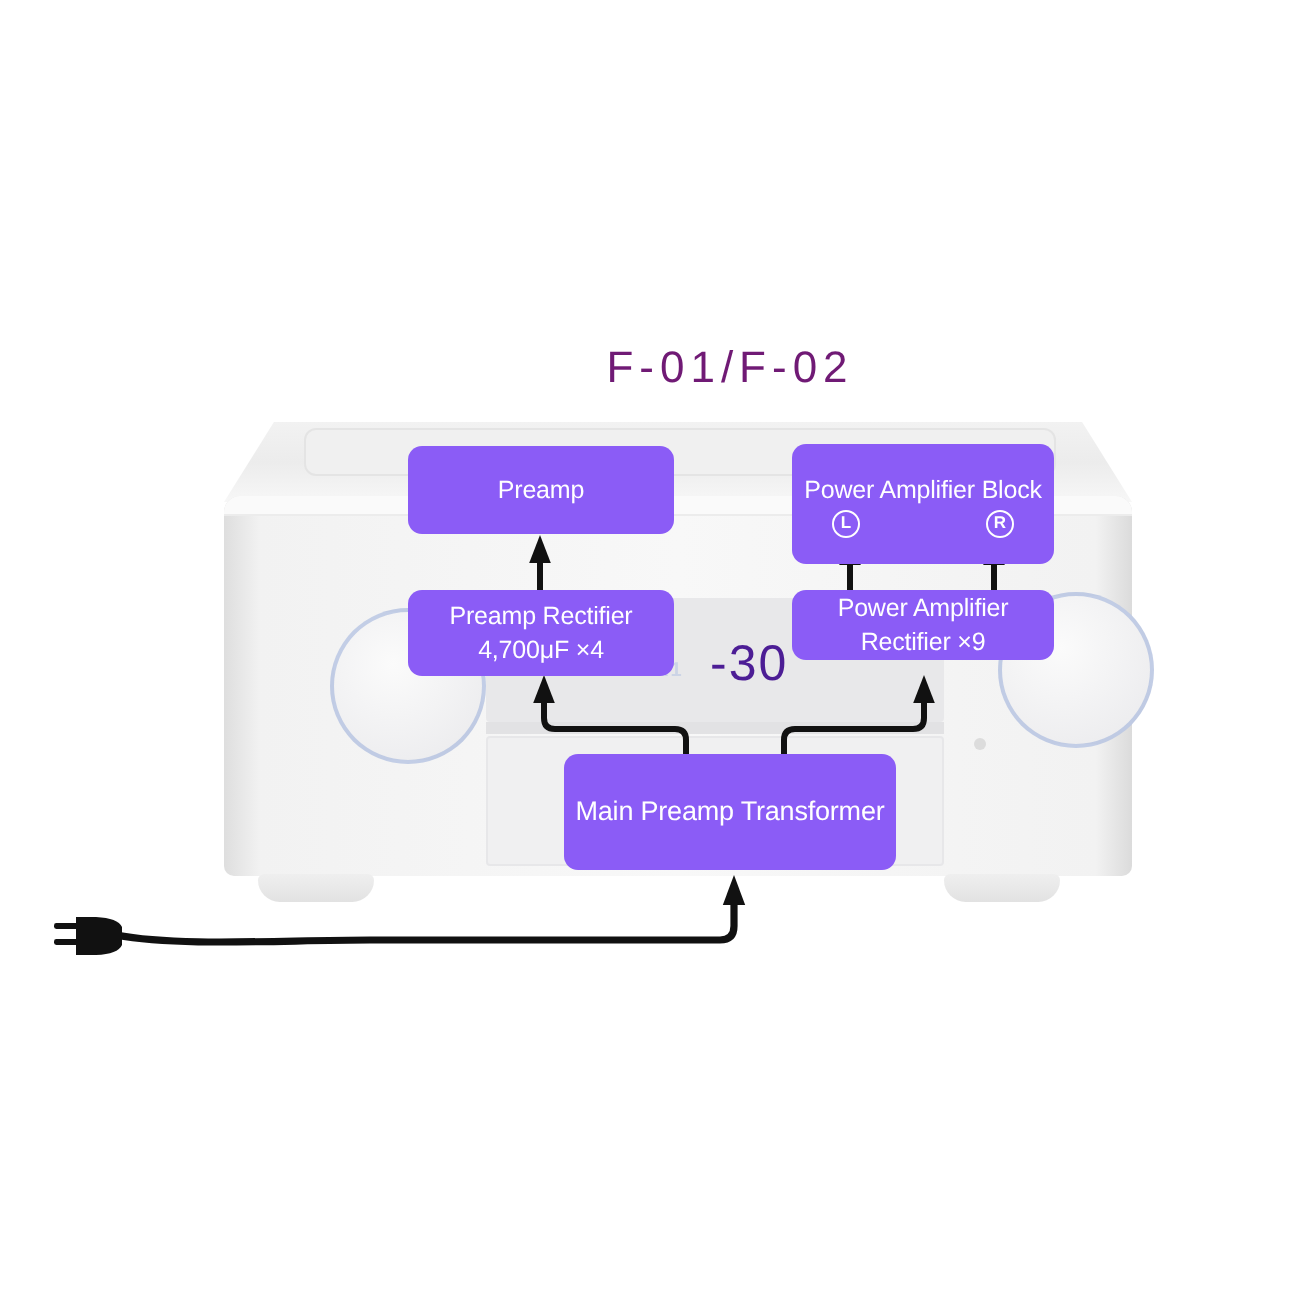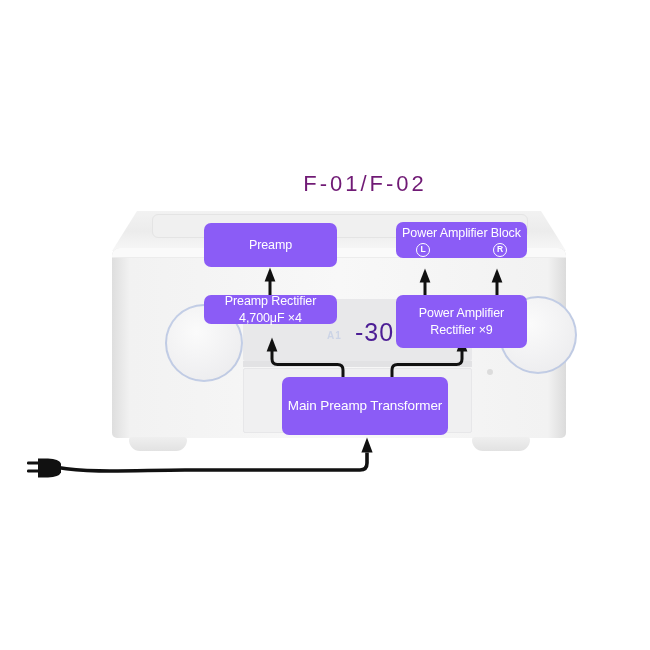--- a/index.html
+++ b/index.html
@@ -39,23 +39,23 @@
   
   .title{position:absolute;left:365px;top:171px;transform:translateX(-50%);
       font-size:22px;font-weight:500;letter-spacing:3px;color:#701a75;z-index:6;white-space:nowrap;}
   
   .wires{position:absolute;left:0;top:0;z-index:4;}
   
   .bx{position:absolute;z-index:5;background:#8b5cf6;color:#fff;border-radius:7px;
       display:flex;flex-direction:column;align-items:center;justify-content:center;
       font-size:12.5px;line-height:1.34;text-align:center;letter-spacing:-0.1px;}
   .bx-preamp{left:204px;top:223px;width:133px;height:44px;}
-  .bx-pablock{left:396px;top:222px;width:131px;height:36px;padding-top:2px;box-sizing:border-box;}
-  .bx-prerect{left:204px;top:295px;width:133px;height:29px;}
-  .bx-parect{left:396px;top:295px;width:131px;height:53px;}
+  .bx-pablock{left:396px;top:222px;width:131px;height:60px;padding-top:2px;box-sizing:border-box;}
+  .bx-prerect{left:204px;top:295px;width:133px;height:43px;}
+  .bx-parect{left:396px;top:295px;width:131px;height:35px;}
   .bx-trans{left:282px;top:377px;width:166px;height:58px;font-size:13.5px;}
   .chan-row{width:100%;display:flex;justify-content:space-between;
       padding:1px 20px 0 20px;box-sizing:border-box;}
   .chan{width:14px;height:14px;border:1.4px solid #fff;border-radius:50%;
       display:flex;align-items:center;justify-content:center;
       font-size:8.5px;font-weight:bold;box-sizing:border-box;letter-spacing:0;}
 </style>
 </head>
 <body>
 

